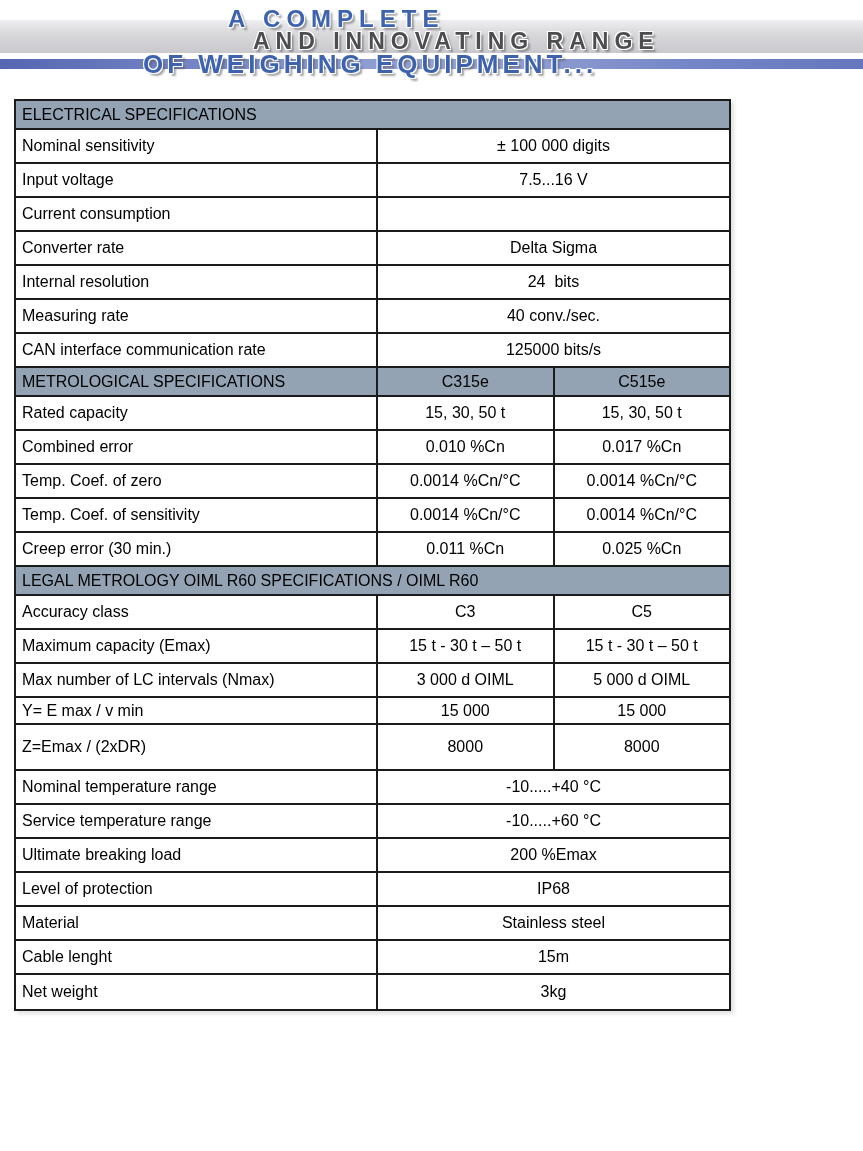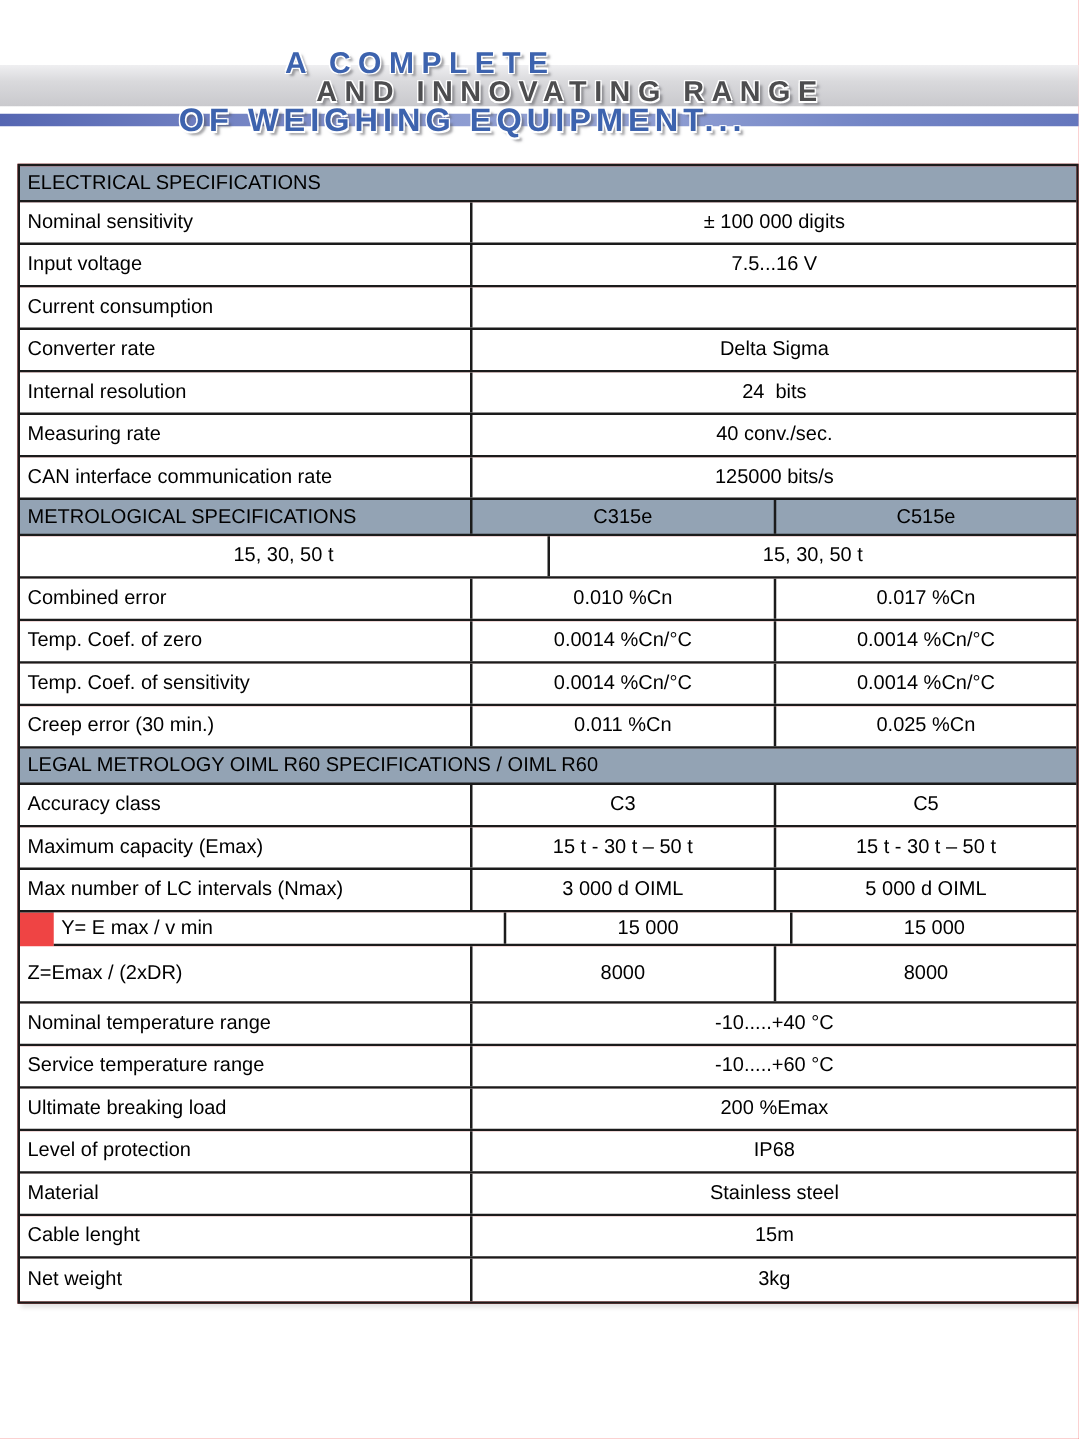--- a/index.html
+++ b/index.html
@@ -8,54 +8,54 @@
     --title-blue:#3d63ae;
     --title-gray:#4d4d4f;
   }
   *{box-sizing:border-box;margin:0;padding:0;}
   body{
     width:863px;height:1151px;overflow:hidden;background:#ffffff;
     font-family:"Liberation Sans", sans-serif;
   }
 
   
-  .banner{position:relative;width:691px;height:85px;margin-top:32px;}
+  .banner{position:relative;width:691px;height:85px;}
   .banner-gray-bar{
     position:absolute;left:0;top:20px;width:863px;height:33px;
     background:linear-gradient(180deg,#efeff1 0%,#d9d9dc 40%,#c9c9cd 100%);
   }
   .banner-blue-bar{
     position:absolute;left:0;top:59px;width:863px;height:10px;
     background:linear-gradient(90deg,#5566b2 0%,#8a99d0 38%,#97a5d6 55%,#7486c6 80%,#6577bd 100%);
   }
   .banner-line{
     position:absolute;font-weight:bold;white-space:nowrap;
     text-shadow:-1px -1px 0 #fff,1px -1px 0 #fff,-1px 1px 0 #fff,1px 1px 0 #fff,
                 3px 3px 2px rgba(90,90,95,.55);
   }
   .banner-line1{left:228px;top:5px;font-size:24px;letter-spacing:6px;color:var(--title-blue);}
   .banner-line2{left:253px;top:28px;font-size:23px;letter-spacing:6px;color:var(--title-gray);}
   .banner-line3{left:143px;top:49px;font-size:26px;letter-spacing:4px;color:var(--title-blue);}
 
   
   .spec-table{
-    margin:14px 0 0 14px;width:849px;background:#ef4444;
+    margin:14px 0 0 14px;width:717px;background:#f97316;
     border:2px solid var(--border);
     box-shadow:3px 3px 4px rgba(0,0,0,.12);
   }
   .section-header{
     display:flex;align-items:stretch;background:var(--header-bar-bg);
     min-height:29px;border-bottom:2px solid var(--border);
   }
   .sh-title{color:#ffffff;font-size:20px;}
   .sh-col{color:#ffffff;font-size:19px;}
   .spec-row{display:flex;align-items:stretch;border-bottom:2px solid var(--border);min-height:34px;background:#fff;}
   .spec-section:last-child .spec-row:last-child{border-bottom:none;}
   
-  .section-2 .row-3{min-height:27px;margin-left:27px;}
+  .section-2 .row-3{min-height:27px;}
   .section-2 .row-4{min-height:46px;}
 
   .cell{display:flex;align-items:center;padding:2px 6px;font-size:16px;color:#000;}
   .sh-full{width:100%;justify-content:flex-start;}
   .label-cell{width:362px;flex:0 0 362px;border-right:2px solid var(--border);justify-content:flex-start;text-align:right;}
   .val-cell{flex:1 1 0;justify-content:center;text-align:center;white-space:pre-wrap;}
   .val-cell:not(:last-child){border-right:2px solid var(--border);text-align:right;}
   .section-header .label-cell,.section-header .val-cell{border-right-color:var(--border);}
 </style>
 </head>
@@ -102,20 +102,21 @@
         <div class="cell val-cell">125000 bits/s</div>
       </div>
     </div>
     <div class="spec-section section-1">
       <div class="section-header">
         <div class="cell label-cell sh-title">METROLOGICAL SPECIFICATIONS</div>
         <div class="cell val-cell sh-col">C315e</div>
         <div class="cell val-cell sh-col">C515e</div>
       </div>
       <div class="spec-row row-0">
+        <div class="cell label-cell">Rated capacity</div>
         <div class="cell val-cell">15, 30, 50 t</div>
         <div class="cell val-cell">15, 30, 50 t</div>
       </div>
       <div class="spec-row row-1">
         <div class="cell label-cell">Combined error</div>
         <div class="cell val-cell">0.010 %Cn</div>
         <div class="cell val-cell">0.017 %Cn</div>
       </div>
       <div class="spec-row row-2">
         <div class="cell label-cell">Temp. Coef. of zero</div>

